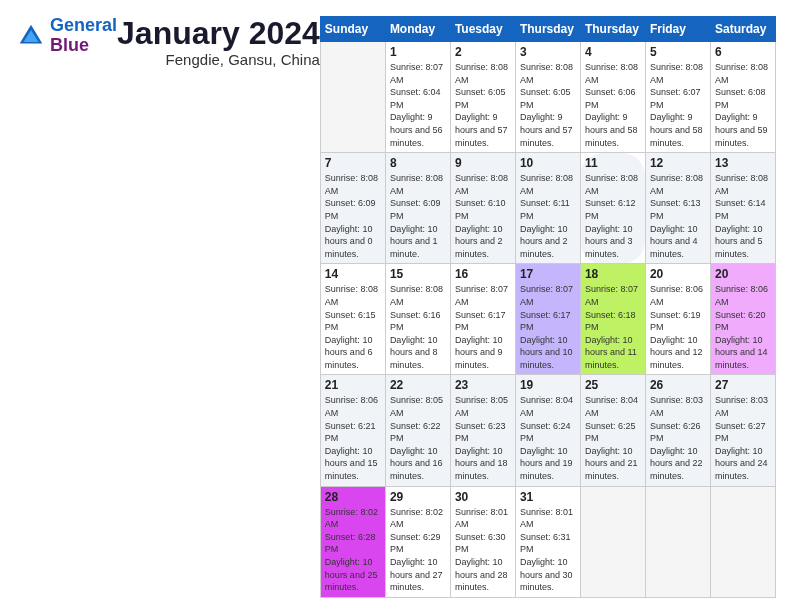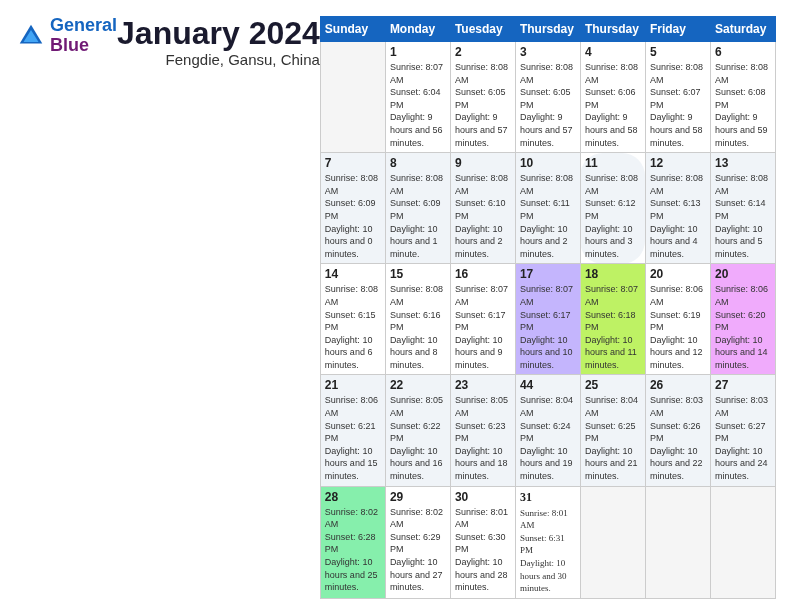--- a/index.html
+++ b/index.html
@@ -231,50 +231,50 @@
           </td>
           <td style="background: rgb(240, 244, 248);">
             <span class="day-num">22</span>
             <div class="day-info">Sunrise: 8:05 AM<br>Sunset: 6:22 PM<br>Daylight: 10 hours and 16 minutes.</div>
           </td>
           <td style="background: rgb(240, 244, 248);">
             <span class="day-num">23</span>
             <div class="day-info">Sunrise: 8:05 AM<br>Sunset: 6:23 PM<br>Daylight: 10 hours and 18 minutes.</div>
           </td>
           <td style="background: rgb(240, 244, 248);">
-            <span class="day-num">44</span>
+            <span class="day-num">19</span>
             <div class="day-info">Sunrise: 8:04 AM<br>Sunset: 6:24 PM<br>Daylight: 10 hours and 19 minutes.</div>
           </td>
           <td style="background: rgb(240, 244, 248);">
             <span class="day-num">25</span>
             <div class="day-info">Sunrise: 8:04 AM<br>Sunset: 6:25 PM<br>Daylight: 10 hours and 21 minutes.</div>
           </td>
           <td style="background: rgb(240, 244, 248);">
             <span class="day-num">26</span>
             <div class="day-info">Sunrise: 8:03 AM<br>Sunset: 6:26 PM<br>Daylight: 10 hours and 22 minutes.</div>
           </td>
           <td style="background: rgb(240, 244, 248);">
             <span class="day-num">27</span>
             <div class="day-info">Sunrise: 8:03 AM<br>Sunset: 6:27 PM<br>Daylight: 10 hours and 24 minutes.</div>
           </td>
         </tr>
         <tr>
-          <td style="background: #86efac;">
+          <td style="background: #d946ef;">
             <span class="day-num">28</span>
             <div class="day-info">Sunrise: 8:02 AM<br>Sunset: 6:28 PM<br>Daylight: 10 hours and 25 minutes.</div>
           </td>
           <td style="background: rgb(255, 255, 255);">
             <span class="day-num">29</span>
             <div class="day-info">Sunrise: 8:02 AM<br>Sunset: 6:29 PM<br>Daylight: 10 hours and 27 minutes.</div>
           </td>
           <td style="background: rgb(255, 255, 255);">
             <span class="day-num">30</span>
             <div class="day-info">Sunrise: 8:01 AM<br>Sunset: 6:30 PM<br>Daylight: 10 hours and 28 minutes.</div>
           </td>
-          <td style="background: rgb(255, 255, 255); font-family: Liberation Serif, serif;">
+          <td style="background: rgb(255, 255, 255);">
             <span class="day-num">31</span>
             <div class="day-info">Sunrise: 8:01 AM<br>Sunset: 6:31 PM<br>Daylight: 10 hours and 30 minutes.</div>
           </td>
           <td class="empty-cell" style="background: rgb(245, 245, 245);"></td>
           <td class="empty-cell" style="background: rgb(245, 245, 245);"></td>
           <td class="empty-cell" style="background: rgb(245, 245, 245);"></td>
         </tr>
       </tbody>
   </table>
 </div>

